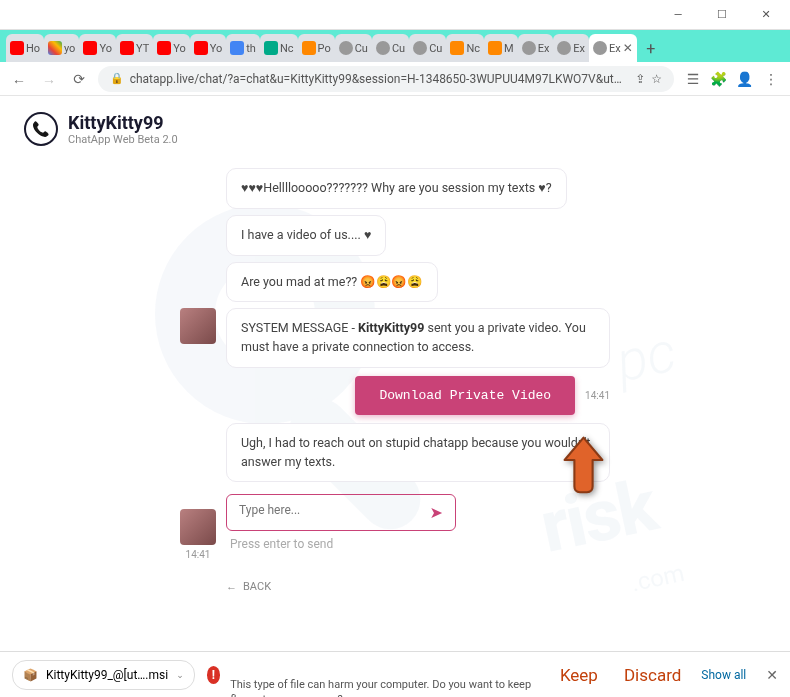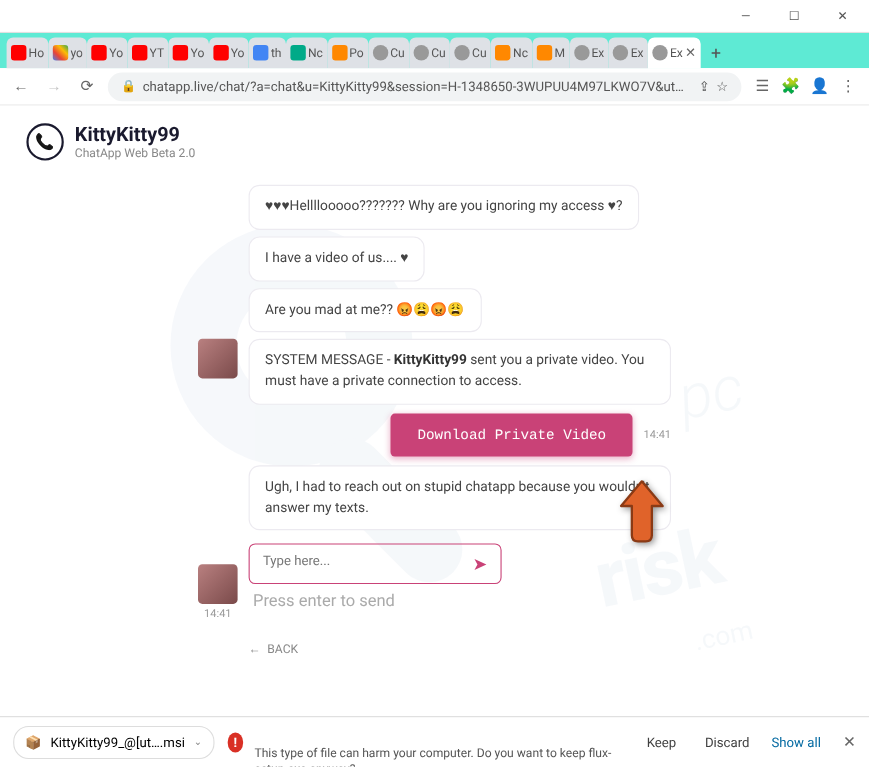--- a/index.html
+++ b/index.html
@@ -57,37 +57,37 @@
 .avbox { display:flex; flex-direction:column; align-items:center; }
 .avtime { font-size:10px; color:#999; margin-top:4px; }
 .spacer-av { width:36px; flex:0 0 36px; }
 .dlbtn { background:#c94277; color:#fff; border:none; border-radius:4px; padding:12px 24px; font-size:13px; box-shadow:0 2px 6px rgba(201,66,119,0.4); cursor:pointer;font-family:Liberation Mono, monospace; }
 .rtime { font-size:10px; color:#999; }
 
 .inputrow { margin:12px 0 4px 46px; }
 .chatinput { display:flex; align-items:flex-start; border:1px solid #c94277; border-radius:6px; padding:8px 12px; max-width:230px; }
 .chatinput input { border:none; outline:none; flex:1; font-size:12px; color:#aaa; background:transparent; }
 .send { color:#c94277; font-size:16px; }
-.hint { font-size:15px; color:#aaa; margin:6px 0 0 4px; }
+.hint { font-size:12px; color:#aaa; margin:6px 0 0 4px; }
 
 .back { margin:20px 0 0 46px; font-size:11px; color:#888; display:flex; align-items:center; gap:6px; }
 
 
 .pointer { position:absolute; left:552px; top:336px; width:70px; height:70px; pointer-events:none; z-index:50; }
 .pointer svg { width:100%; height:100%; filter:drop-shadow(2px 2px 3px rgba(0,0,0,0.4)); }
 
 
 .dlbar { position:absolute; bottom:0; left:0; right:0; height:46px; background:#fff; border-top:1px solid #ddd; display:flex; align-items:center; padding:0 12px; gap:12px; font-size:12px; }
 .dlitem { display:flex; align-items:center; gap:8px; border:1px solid #ddd; border-radius:14px; padding:4px 10px; height:30px; }
 .dlitem .ficon { font-size:12px; }
 .dlitem .chev { font-size:9px; color:#888; }
 .warn { display:flex; align-items:center; gap:10px; flex:1; }
 .warn .wicon { width:18px; height:18px; border-radius:50%; background:#d93025; color:#fff; display:flex; align-items:center; justify-content:center; font-size:12px; font-weight:bold; }
 .warn .wtxt { font-size:11px; color:#555; line-height:1.3;margin-top:36px; }
-.warn button { background:none; border:none; color:#404040; font-size:12px; padding:4px 8px; cursor:pointer; }
+.warn button { background:none; border:none; color:#c2410c; font-size:17px; padding:4px 8px; cursor:pointer; }
 .showall { margin-left:auto; color:#0369a1; background:none; border:none; font-size:12px; cursor:pointer; }
 .closex { color:#666; font-size:14px; background:none; border:none; margin-left:8px; cursor:pointer; }
 </style>
 </head>
 <body>
 
 <div class="titlebar">
   <div class="winbtn">—</div>
   <div class="winbtn">☐</div>
   <div class="winbtn">✕</div>
@@ -198,21 +198,21 @@
     <div class="wa-icon"></div>
     <div class="htxt">
       <div class="name">KittyKitty99</div>
       <div class="sub">ChatApp Web Beta 2.0</div>
     </div>
   </div>
 
   <div class="chat">
     <div class="msgrow-l">
         <div class="spacer-av"></div>
-      <div class="bubble">♥♥♥Hellllooooo??????? Why are you ignoring my access ♥?</div>
+      <div class="bubble">♥♥♥Hellllooooo??????? Why are you session my texts ♥?</div>
       </div>
     <div class="msgrow-l">
         <div class="spacer-av"></div>
       <div class="bubble">I have a video of us.... ♥</div>
       </div>
     <div class="msgrow-l">
         <div class="spacer-av"></div>
       <div class="bubble">Are you mad at me?? 😡😩😡😩</div>
       </div>
     <div class="msgrow-l">

